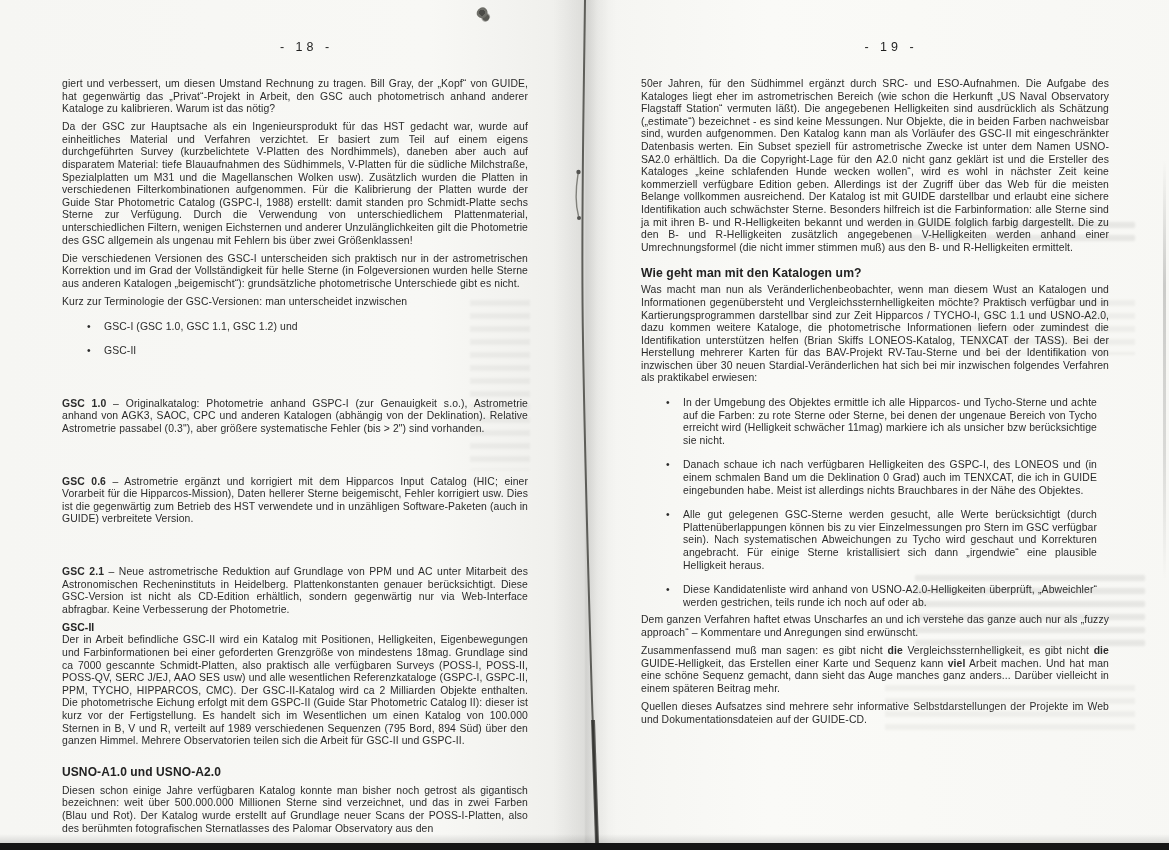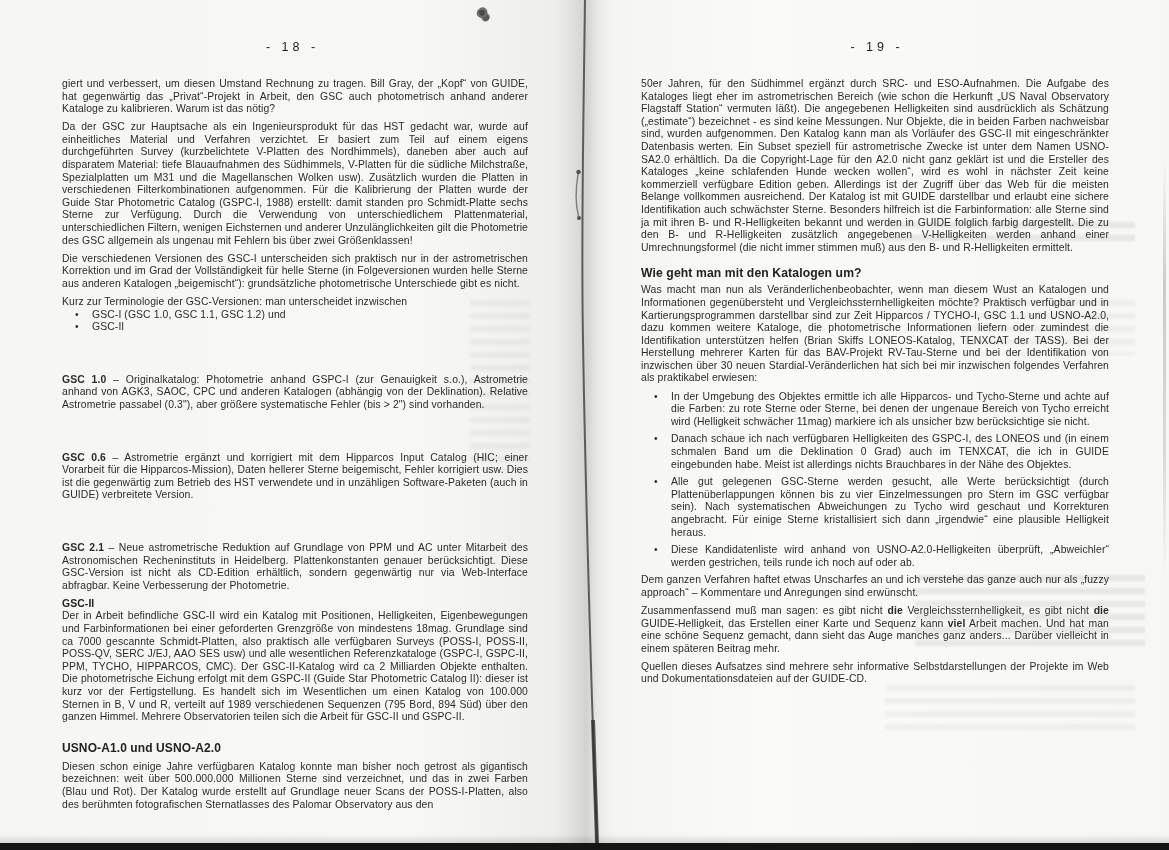--- a/index.html
+++ b/index.html
@@ -2,42 +2,42 @@
 <html><head>
 <meta charset="utf-8">
 <style>
   html,body{margin:0;padding:0;}
   body{
     width:1169px;height:850px;position:relative;overflow:hidden;
     background:#f7f7f4;
     font-family:"Liberation Sans","DejaVu Sans",sans-serif;
     color:#2b2b2b;
   }
-  .page{position:absolute;top:0;height:850px;}
+  .page{position:absolute;top:0;height:850px;padding-left:28px;}
   .page-left{left:0;width:585px;
     background:linear-gradient(90deg,#f6f6f3 0%,#f8f8f5 70%,#ededea 97%,#e4e4e1 100%);}
   .page-right{left:585px;width:584px;
     background:linear-gradient(90deg,#e9e9e6 0%,#f5f5f2 4%,#fafaf7 30%,#f7f7f4 100%);}
   .page-number{
     position:absolute;top:40px;left:0;width:100%;
     text-align:center;font-size:12.5px;letter-spacing:4px;color:#1f1f1f;
   }
   .col{position:absolute;top:78px;text-align:justify;
     font-size:10.4px;line-height:12.6px;letter-spacing:.1px;}
   .page-left .col{left:62px;width:466px;}
   .page-right .col{left:56px;width:468px;}
   .col p{margin:0 0 5.5px 0;}
   .col p.tight{margin-bottom:5.5px;margin-top:40px;}
-  .col p.intro{margin-bottom:0;}
+  .col p.intro{margin-bottom:11px;}
   h2,h3{margin:0;color:#222;}
   h3{font-size:10.4px;line-height:12.6px;margin-top:4px;}
   h2{font-size:12px;line-height:14px;margin:17px 0 6px 0;}
   h2.mid{margin:12px 0 4px 0;font-size:12.2px;}
   ul{list-style:none;margin:0 0 5px 0;padding:0;}
-  ul li{padding-left:30px;position:relative;margin:0;}
+  ul li{padding-left:30px;position:relative;margin:12px;}
   ul li::before{content:"•";position:absolute;left:13px;top:0;}
   ul.spaced li{margin-bottom:5px;}
   .b{font-weight:bold;}
   .contact{margin-top:38px;}
   .contact p{margin:0;text-align:left;}
   
   .gutter-svg{position:absolute;left:0;top:0;pointer-events:none;}
   .gutter-shade{position:absolute;left:553px;top:0;width:64px;height:850px;pointer-events:none;
     background:linear-gradient(90deg,rgba(0,0,0,0) 0%,rgba(0,0,0,0.07) 48%,rgba(0,0,0,0.10) 52%,rgba(0,0,0,0.03) 70%,rgba(0,0,0,0) 100%);}
   

